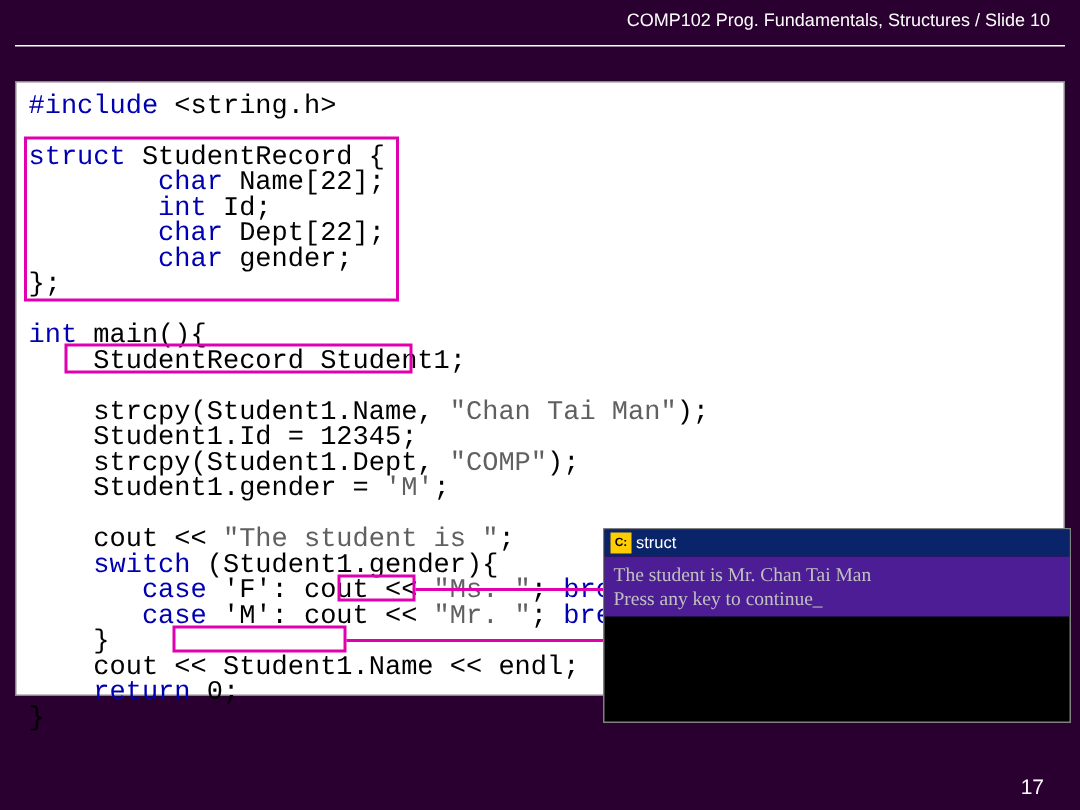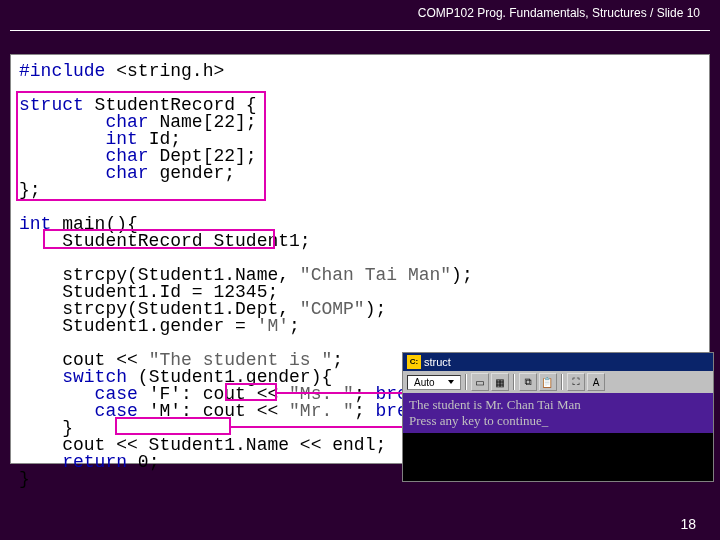--- a/index.html
+++ b/index.html
@@ -178,32 +178,17 @@
 
   <div class="hl-line" style="top:337px;left:266px;width:126px;"></div>
   <div class="hl-line" style="top:371px;left:220px;width:172px;"></div>
 </div>
 
 <div class="output-window">
   <div class="output-title">
     <span class="ow-icon">C:</span>
     <span>struct</span>
   </div>
-  <div class="output-toolbar">
-    <div class="auto-box">
-      <span>Auto</span>
-      <span class="tri-down"></span>
-    </div>
-    <div class="tb-sep"></div>
-    <div class="tb-btn">▭</div>
-    <div class="tb-btn">▦</div>
-    <div class="tb-sep"></div>
-    <div class="tb-btn">⧉</div>
-    <div class="tb-btn">📋</div>
-    <div class="tb-sep"></div>
-    <div class="tb-btn">⛶</div>
-    <div class="tb-btn">A</div>
-  </div>
   <div class="output-console"><span>The student is Mr. Chan Tai Man</span>
 <span>Press any key to continue_</span></div>
 </div>
 
-<div class="footer-num">18</div>
+<div class="footer-num">17</div>
 
 </body></html>

